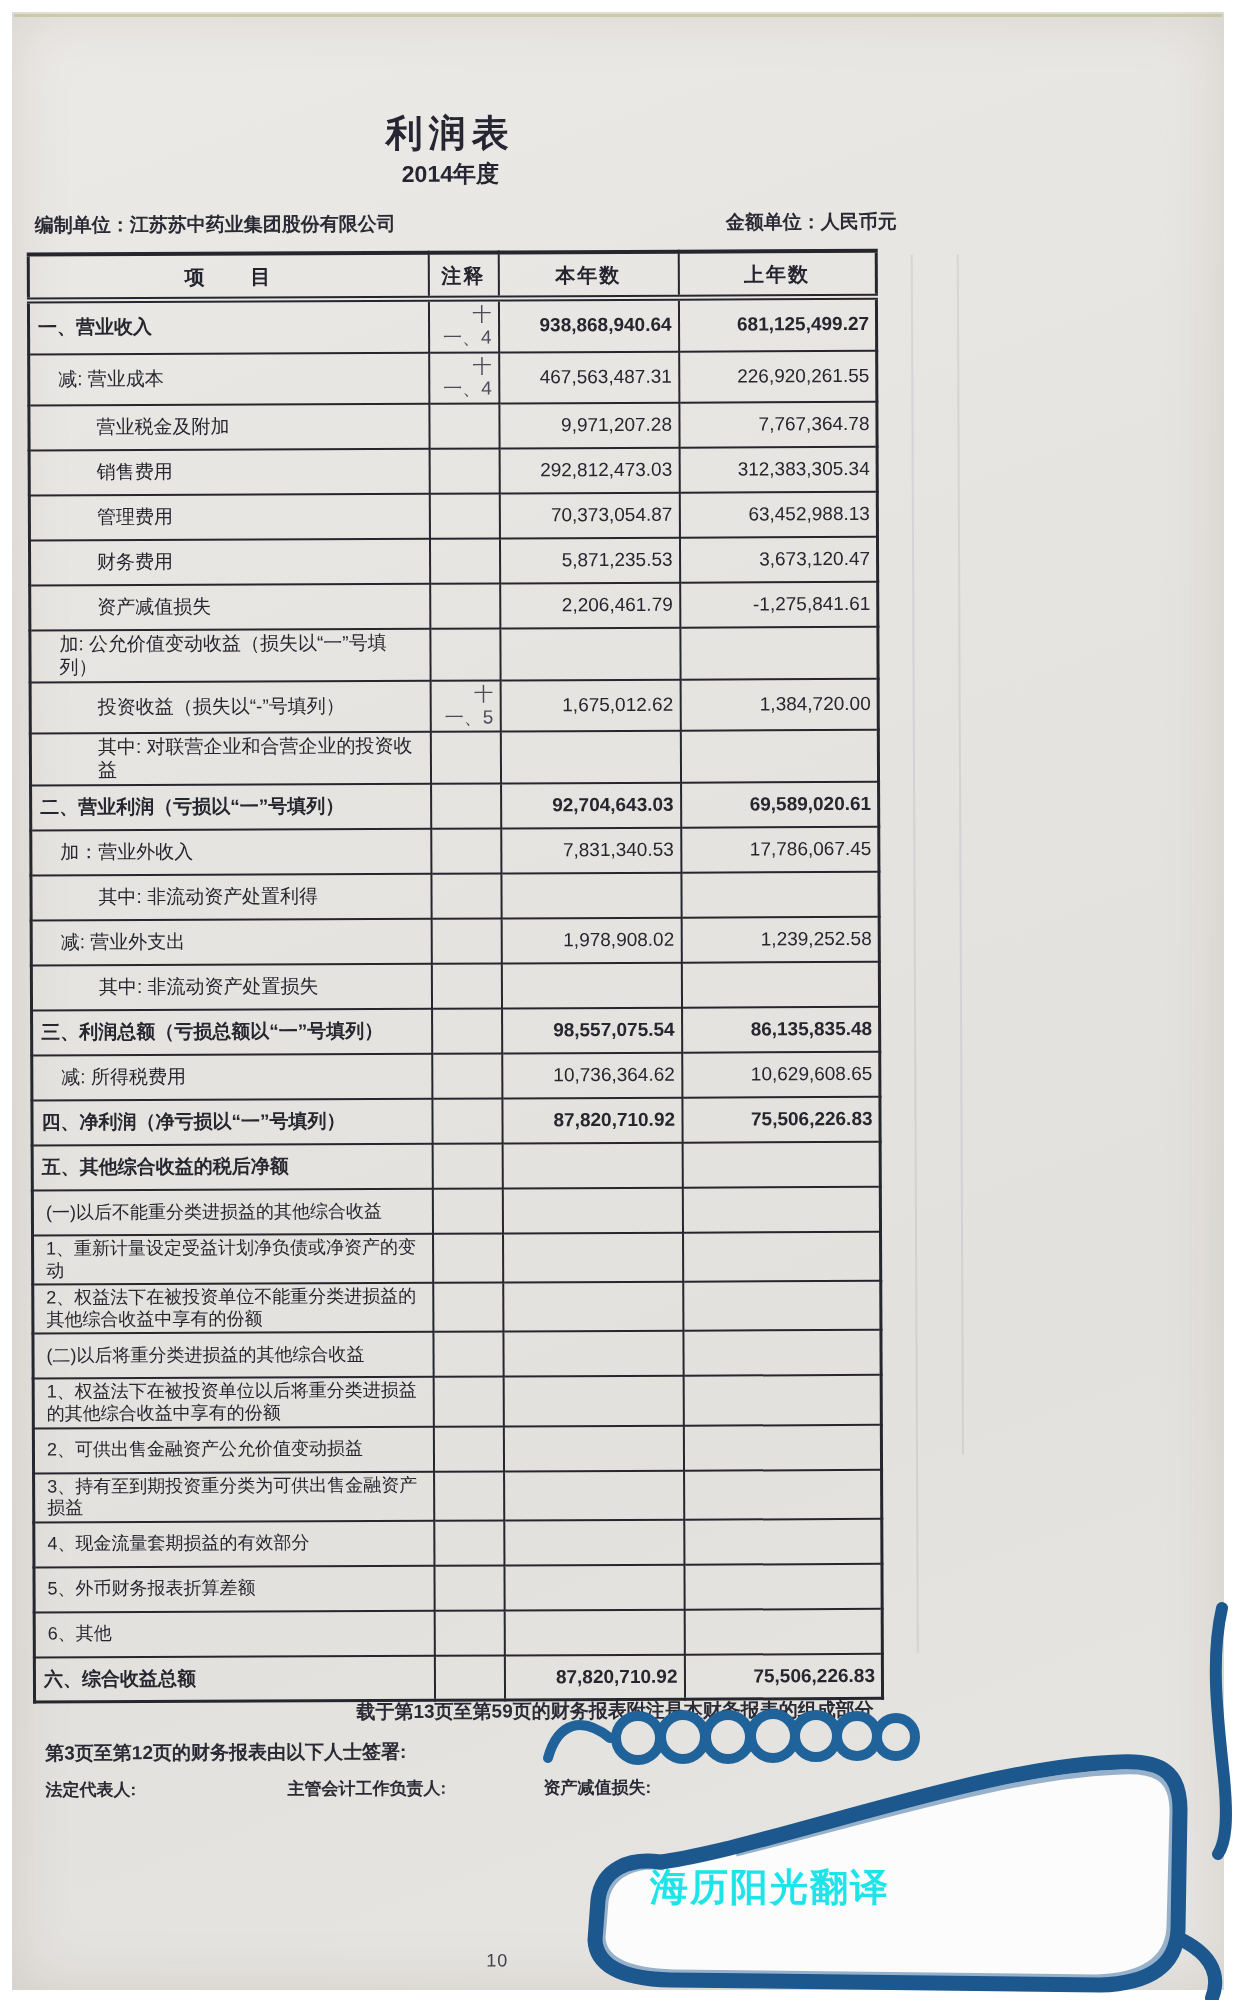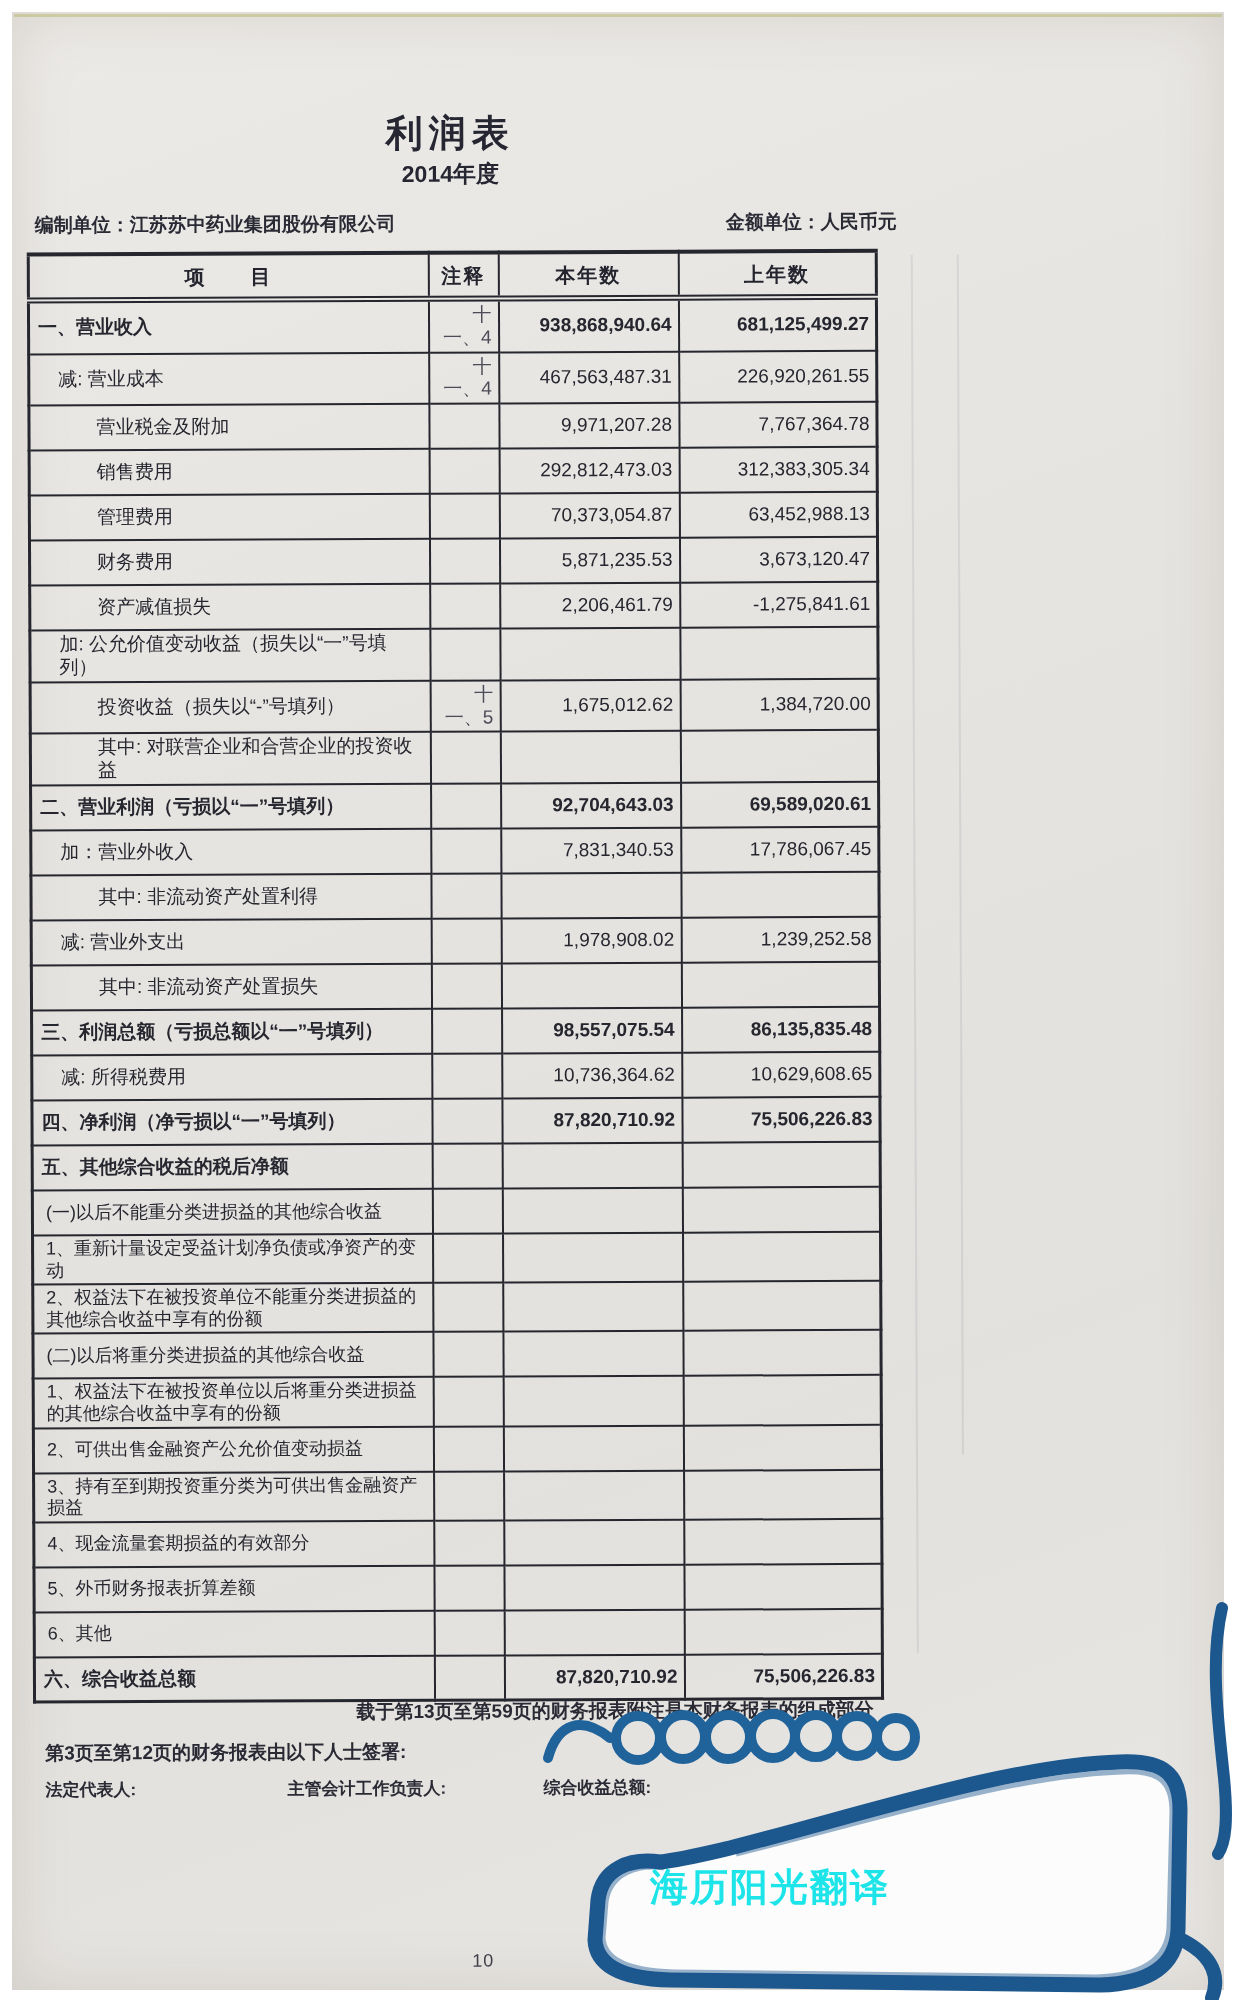--- a/index.html
+++ b/index.html
@@ -57,21 +57,21 @@
   .ghost-line.g1{left:902px;}
   .ghost-line.g2{left:948px;height:1200px;}
 
   .footnote1{position:absolute;left:300px;top:1686px;width:600px;text-align:center;
     font-size:19px;font-weight:600;color:#2a2a35;}
   .footnote2{position:absolute;left:30px;top:1726px;font-size:19px;font-weight:600;color:#2a2a35;}
   .signer{position:absolute;top:1764px;font-size:17px;font-weight:600;color:#2a2a35;}
   .signer.s1{left:30px;}
   .signer.s2{left:272px;}
   .signer.s3{left:528px;}
-  .page-number{position:absolute;left:456px;top:1938px;font-size:18px;color:#3f3f48;letter-spacing:1px;}
+  .page-number{position:absolute;left:470px;top:1938px;font-size:18px;color:#3f3f48;letter-spacing:1px;}
 
   .stamp{position:absolute;left:540px;top:1600px;width:696px;height:400px;pointer-events:none;}
   .stamp svg{display:block;}
 </style>
 </head>
 <body>
 
 <div class="paper">
   <div class="top-strip"></div>
   <div class="content">
@@ -283,21 +283,21 @@
         </tbody>
     </table>
 
     <div class="ghost-line g1"></div>
     <div class="ghost-line g2"></div>
 
     <div class="footnote1">载于第13页至第59页的财务报表附注是本财务报表的组成部分</div>
     <div class="footnote2">第3页至第12页的财务报表由以下人士签署:</div>
     <div class="signer s1">法定代表人:</div>
     <div class="signer s2">主管会计工作负责人:</div>
-    <div class="signer s3">综合收益总额:</div>
+    <div class="signer s3">资产减值损失:</div>
 
     <div class="page-number">10</div>
   </div>
 </div>
 
 <div class="stamp">
   <svg width="696" height="400" viewBox="0 0 696 400">
 
     <g>
       <path d="M 120 262

